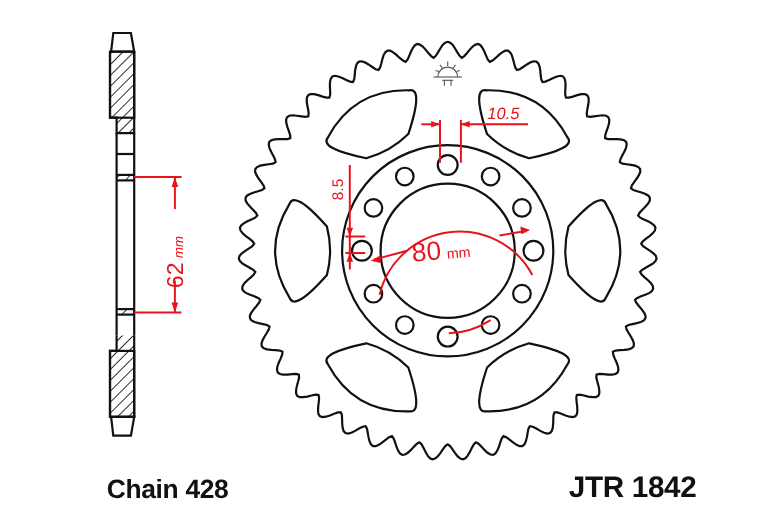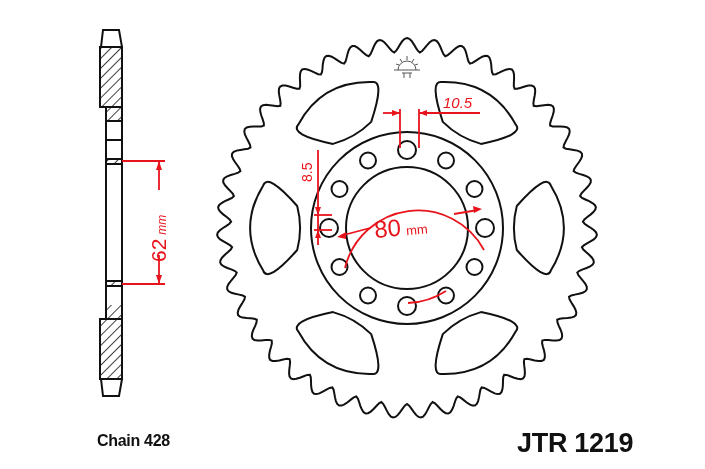--- a/index.html
+++ b/index.html
@@ -1,18 +1,18 @@
 <!DOCTYPE html>
 <html><head>
 <meta charset="utf-8">
 <style>
   html,body{margin:0;padding:0;background:#ffffff;}
   body{width:705px;height:469px;position:relative;overflow:hidden;font-family:"Liberation Sans",sans-serif;}
   svg{position:absolute;left:0;top:0;}
-  .lbl{position:absolute;font-family:"Liberation Sans",sans-serif;font-weight:bold;color:#111;font-size:16px;letter-spacing:-0.3px;}
+  .lbl{position:absolute;font-family:"Liberation Sans",sans-serif;font-weight:bold;color:#111;font-size:24px;letter-spacing:-0.3px;}
 </style>
 </head>
 <body>
 
 <svg width="705" height="469" viewBox="0 0 705 469">
   <defs>
     <pattern id="hatch" patternUnits="userSpaceOnUse" width="7" height="7" patternTransform="rotate(45)">
       <line x1="0" y1="0" x2="0" y2="7" stroke="#111" stroke-width="1.6"></line>
     </pattern>
   </defs>
@@ -120,13 +120,13 @@
     <line x1="7" y1="-7" x2="5" y2="-4"></line>
     <line x1="-11" y1="-2" x2="-8" y2="-1"></line>
     <line x1="11" y1="-2" x2="8" y2="-1"></line>
     <line x1="-3" y1="7" x2="-3" y2="12"></line>
     <line x1="3" y1="7" x2="3" y2="12"></line>
     <line x1="-5" y1="7" x2="5" y2="7"></line>
   </g>
 </svg>
 
 <div class="lbl" style="left:97px;top:432px;">Chain 428</div>
-<div class="lbl" style="left:517px;top:428px;font-size:27px;">JTR 1219</div>
+<div class="lbl" style="left:517px;top:428px;font-size:27px;">JTR 1842</div>
 
 </body></html>

